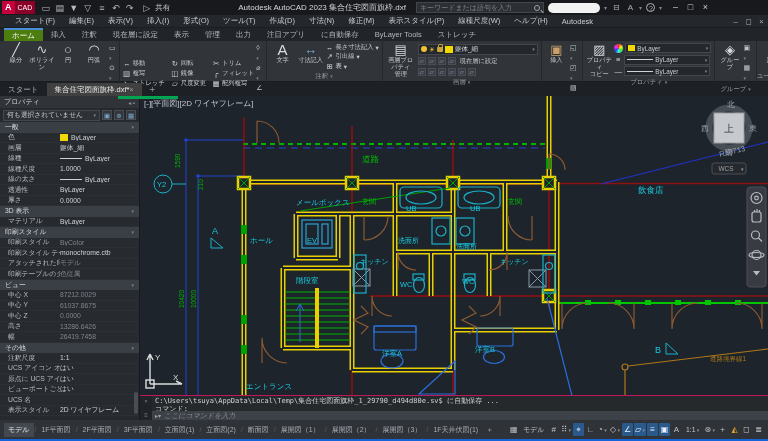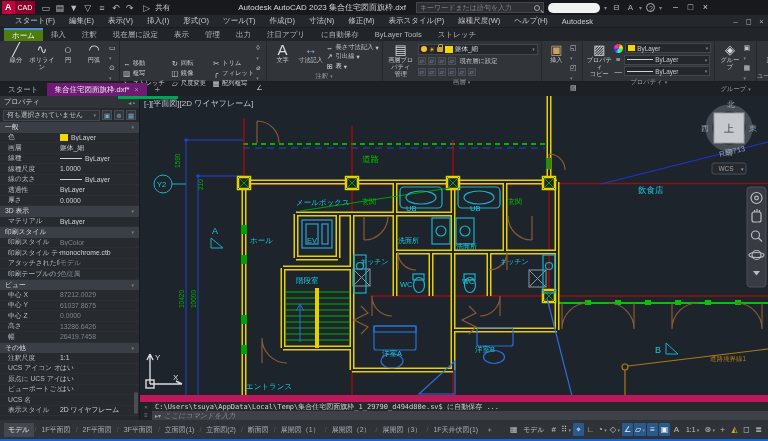--- a/index.html
+++ b/index.html
@@ -67,21 +67,21 @@
   .setcur { font-size:6.3px; color:#c9ccd1; margin-left:2px; white-space:nowrap; }
   .combo { display:flex; align-items:center; gap:2px; background:#24272b; border:1px solid #43474d; height:10px; padding:0 2px; width:86px; font-size:6.3px; }
   .combo .line { flex:0 0 26px; height:1px; background:#cfd3d8; }
   .combo .cl { color:#c9ccd1; flex:1; }
   .cwheel { width:9px; height:9px; border-radius:50%; background:conic-gradient(#e33,#ee3,#3e3,#3ee,#33e,#e3e,#e33); }
   .cdd { font-size:5px; color:#7e838a; }
 
   
   .filetabs { height:14px; background:#1d2024; display:flex; align-items:flex-end; }
   .ftab { padding:0 8px; font-size:7.5px; color:#b4b9bf; height:13px; line-height:13px; }
-  .ftab.docactive { background:#701a75; color:#e8eaec; display:flex; gap:5px; align-items:center; }
+  .ftab.docactive { background:#404040; color:#e8eaec; display:flex; align-items:center; }
   .ftclose { color:#9aa0a6; font-size:7px; }
   .ftplus { color:#9aa0a6; font-size:9px; padding:0 6px; }
   .tabglow { position:absolute; left:118px; top:96px; width:60px; height:3px; background:#00a551; z-index:6; }
 
   
   .main { display:flex; height:324px; }
 
   
   .palette { width:140px; background:#26292e; border-right:1px solid #17191d; display:flex; flex-direction:column; font-size:6.8px; }
   .pal-head { height:12px; background:#303439; display:flex; align-items:center; padding:0 4px; color:#d4d7db; font-size:7px; }
@@ -99,21 +99,21 @@
   .prow .pv.dim { color:#82878e; }
   .swY { width:8px; height:7px; background:#f0d800; display:inline-block; }
   .lnsw { width:22px; height:1px; background:#cfd3d8; display:inline-block; }
   .pal-scroll { position:absolute; right:1px; bottom:6px; width:4px; height:22px; background:#4a4e54; border-radius:2px; }
 
   
   .workarea { width:628px; display:flex; flex-direction:column; }
   svg.canvas { display:block; background:#1d242c; }
 
   
-  .cmd { height:25px; background:#26292b; display:flex; border-top:7px solid #be185d; }
+  .cmd { height:25px; background:#26292b; display:flex; border-top:1px solid #be185d; }
   .cmd-grip { width:12px; background:#202327; display:flex; flex-direction:column; justify-content:space-between; align-items:center; padding:2px 0; color:#7e838a; font-size:6px; }
   .cmd-right { flex:1; display:flex; flex-direction:column; }
   .cmd-hist { flex:1; font-family:"DejaVu Sans Mono","Liberation Mono",monospace; font-size:7px; color:#cfd3d8; padding:1px 3px 0 3px; line-height:8.2px; white-space:nowrap; overflow:hidden; }
   .cmd-input { height:9px; background:#3d4148; display:flex; align-items:center; gap:3px; padding:0 3px; }
   .cmd-input .ci-ic { color:#9aa0a6; font-size:6px; }
   .cmd-ph { font-style:italic; color:#8a9097; font-size:7px; }
 
   
   .statusbar { height:21px; background:#2f3338; border-bottom:2px solid #1565d8; display:flex; align-items:center; padding:0 4px; }
   .ltab { font-size:7px; color:#a8adb4; padding:2px 4px; white-space:nowrap; }

